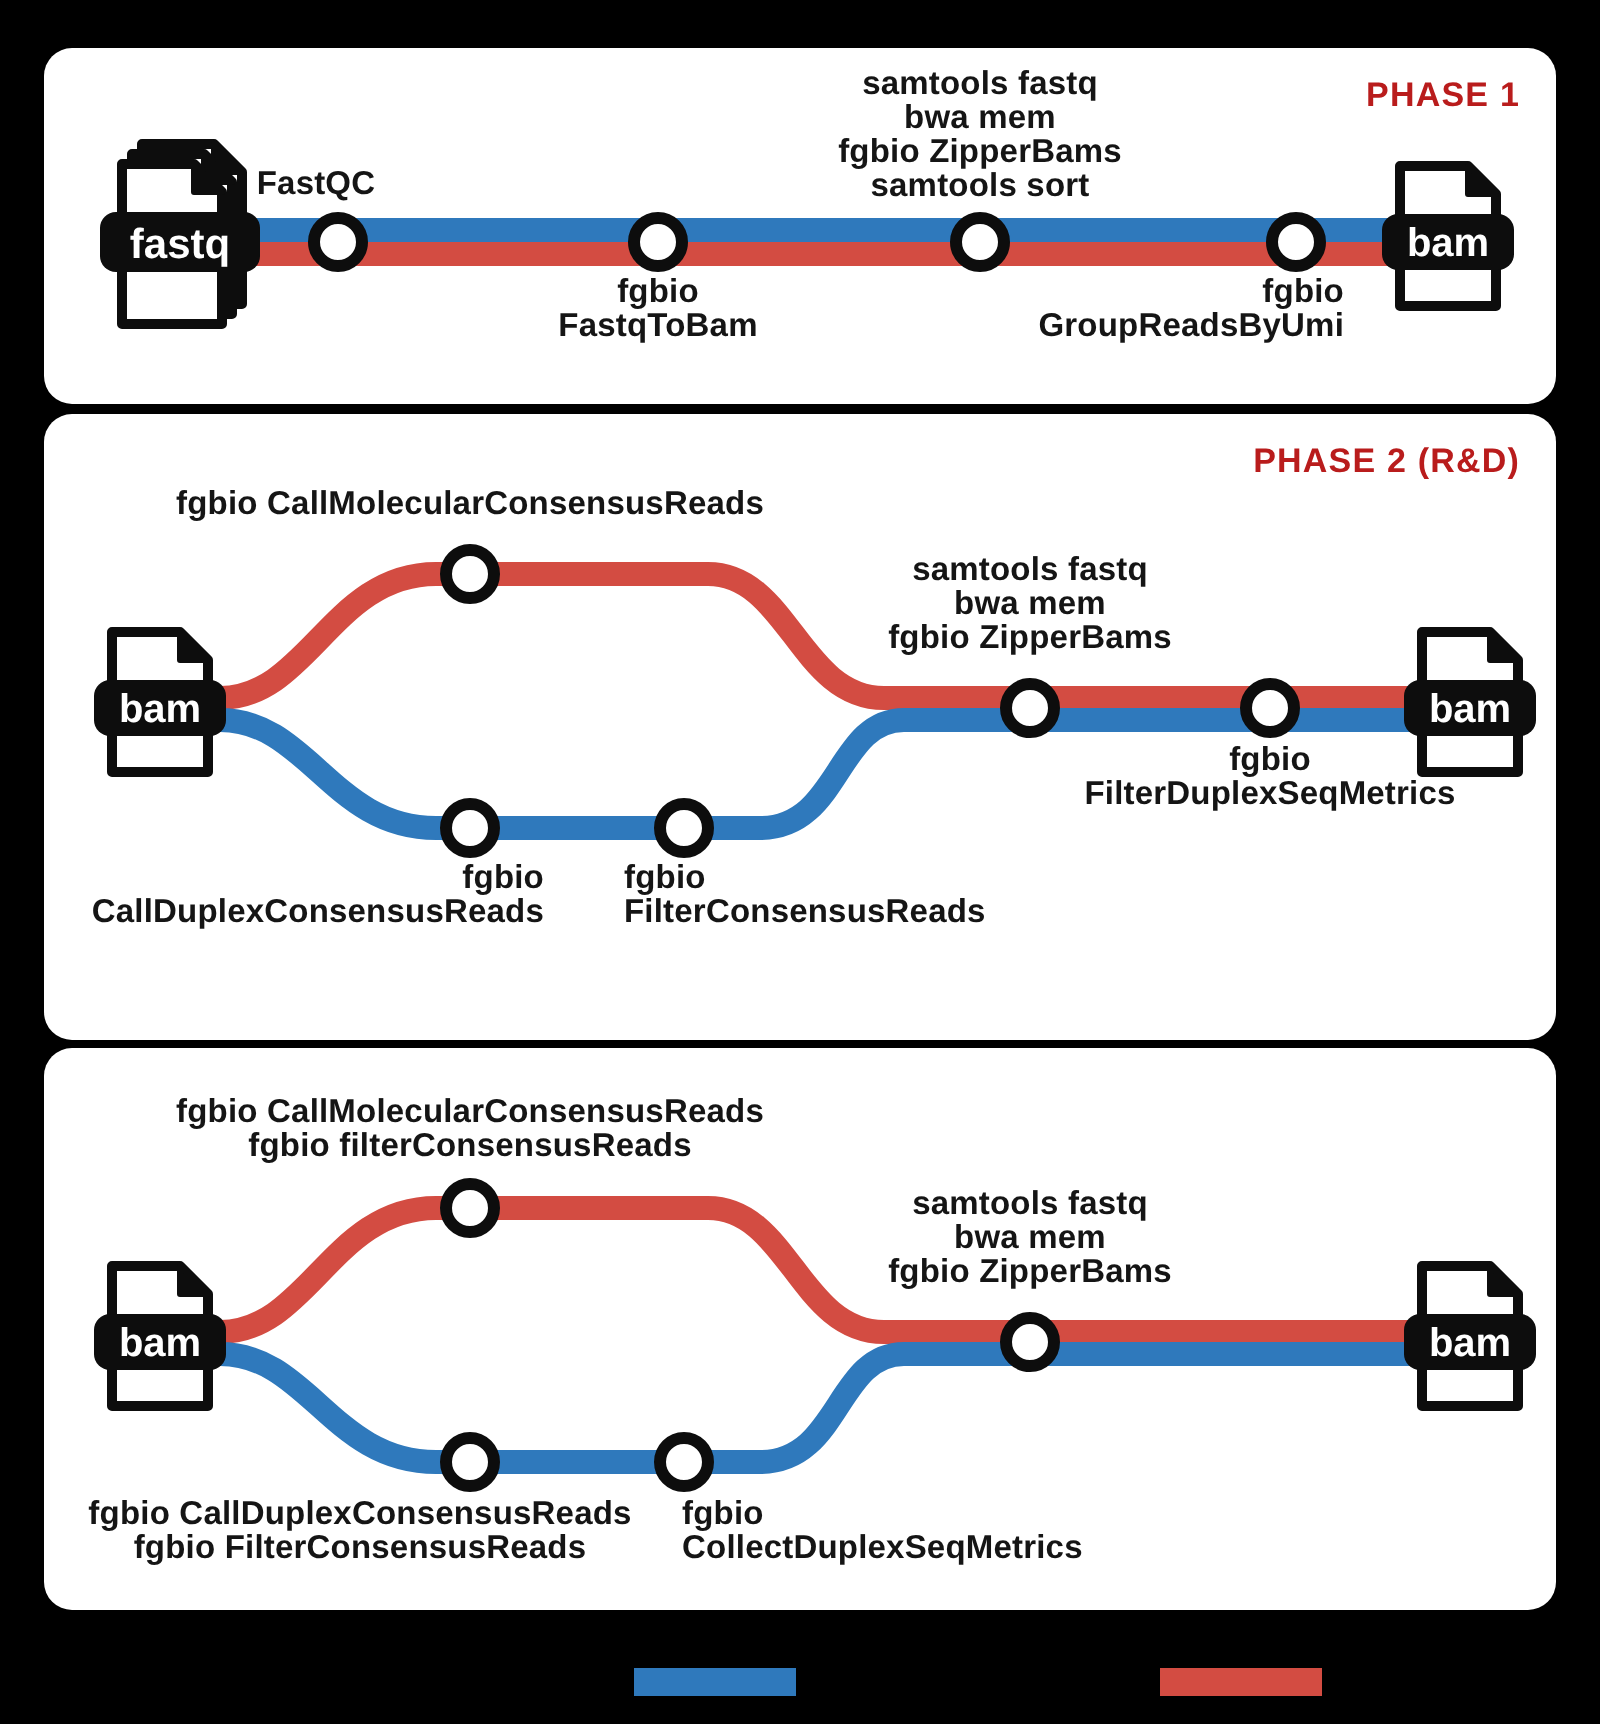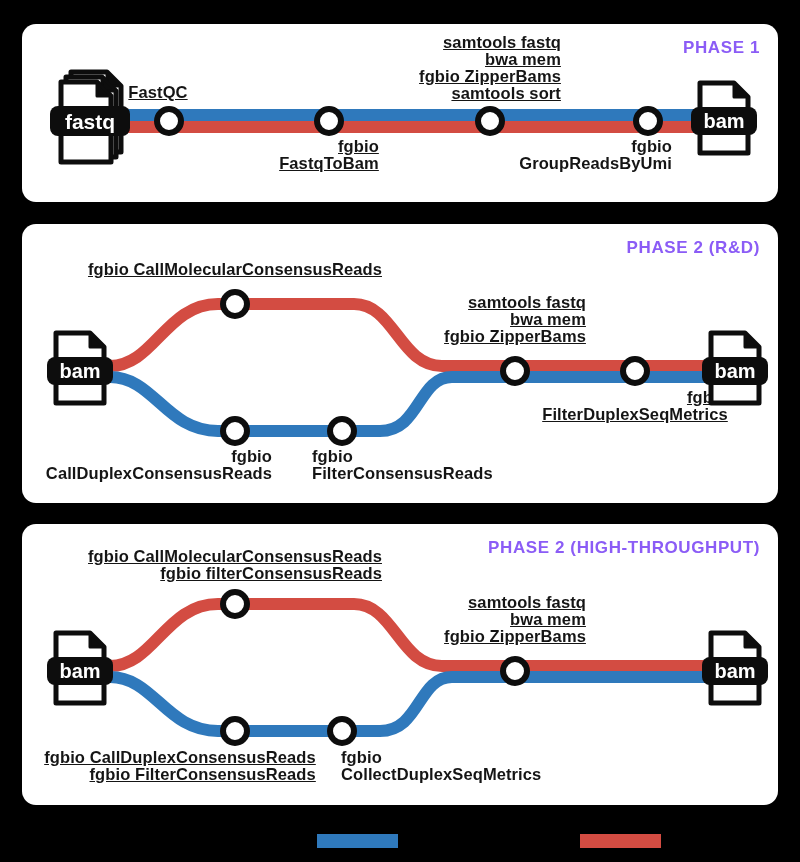--- a/index.html
+++ b/index.html
@@ -8,44 +8,44 @@
     background:#000;
     font-family:"Liberation Sans", sans-serif;
     position:relative;
     overflow:hidden;
   }
   .panel {
     position:absolute; left:22px; width:756px;
     background:#fff; border-radius:14px;
   }
   #panel-1 { top:24px;  height:178px; }
-  #panel-2 { top:224px; height:279px; }
+  #panel-2 { top:207px; height:313px; }
   #panel-3 { top:524px; height:281px; }
 
   .lines-svg { position:absolute; left:0; top:0; }
 
   .station {
     position:absolute; width:18px; height:18px;
     background:#fff; border:6px solid #0d0d0d; border-radius:50%;
     box-sizing:content-box;
   }
 
   .lbl {
     position:absolute;
     font-weight:700; font-size:16.5px; line-height:17px;
     color:#151515; white-space:pre-line; letter-spacing:0.1px;
   }
-  .lbl.center { transform:translateX(-50%); text-align:right;text-decoration:underline; }
+  .lbl.center { transform:translateX(-50%); text-align:center; }
   .lbl.right  { text-align:right; }
   .lbl.left   { text-align:left; }
 
   .phase-title {
     position:absolute; top:14px; right:18px;
     font-weight:700; font-size:17px; letter-spacing:0.6px;
-    color:#8b5cf6;
+    color:#b91c1c;
   }
 
   .file-icon { position:absolute; }
   .icon-doc   { fill:#fff; stroke:#0d0d0d; stroke-width:5; stroke-linejoin:round; }
   .icon-fold  { fill:#0d0d0d; stroke:#0d0d0d; stroke-width:3; stroke-linejoin:round; }
   .icon-banner{ fill:#0d0d0d; }
   .icon-text  {
     fill:#fff; font-family:"Liberation Sans", sans-serif;
     font-weight:700; text-anchor:middle;
   }
@@ -138,21 +138,20 @@
     <text class="icon-text" x="34" y="49" font-size="20">bam</text>
   </svg>
 </div>
 
 <div class="panel" id="panel-3">
   <svg class="lines-svg" width="756" height="281" viewBox="0 0 756 281">
     <path d="M 40 142 H 88 C 132 142 144 80 196 80 H 332 C 372 80 378 142 420 142 H 710" stroke="#D34C42" stroke-width="12" fill="none"></path>
     <path d="M 40 153 H 88 C 132 153 144 207 196 207 H 358 C 398 207 396 153 430 153 H 710" stroke="#2F79BC" stroke-width="12" fill="none"></path>
   </svg>
 
-  <div class="phase-title">PHASE 2 (HIGH-THROUGHPUT)</div>
 
   <div class="station" style="left:198px; top:65px;"></div>
   <div class="station" style="left:198px; top:192px;"></div>
   <div class="station" style="left:305px; top:192px;"></div>
   <div class="station" style="left:478px; top:132px;"></div>
 
   <div class="lbl center" style="left:213px; top:24px;">fgbio CallMolecularConsensusReads
 fgbio filterConsensusReads</div>
   <div class="lbl center" style="left:158px; top:225px;">fgbio CallDuplexConsensusReads
 fgbio FilterConsensusReads</div>

